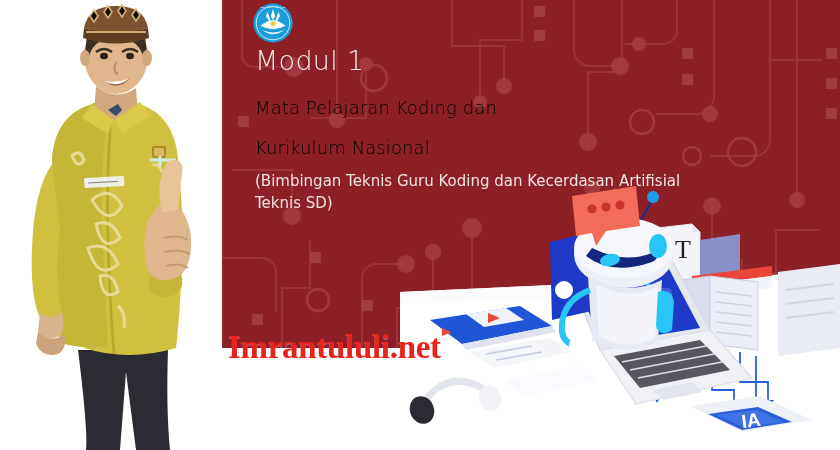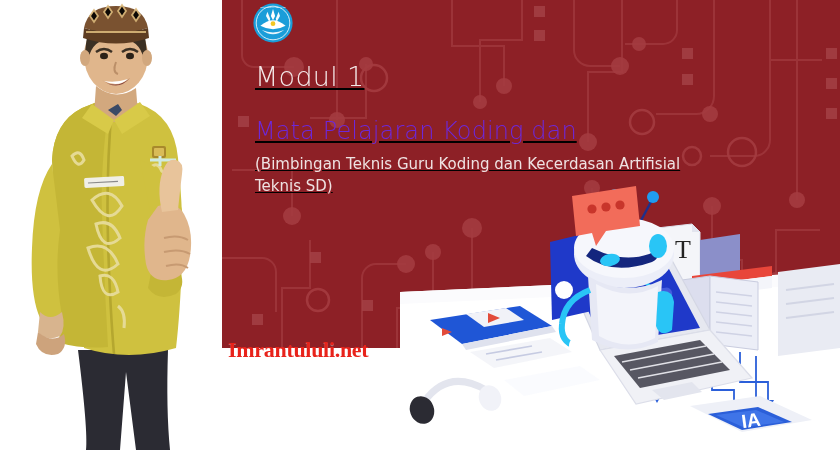--- a/index.html
+++ b/index.html
@@ -9,31 +9,31 @@
   
   .red-panel{position:absolute;left:222px;top:0;width:618px;height:348px;background:#8d2026;overflow:hidden;}
 
   
   .circuit{position:absolute;inset:0;width:100%;height:100%;opacity:.85;}
 
   
   .logo{position:absolute;left:252px;top:2px;width:42px;height:42px;}
 
   
-  .txt-wrap{position:absolute;left:255px;top:60px;width:470px;text-decoration:underline;}
+  .txt-wrap{position:absolute;left:255px;top:44px;width:470px;}
   .modul{font-size:27px;line-height:34px;color:#f4e9e9;font-weight:300;letter-spacing:.3px;
          font-family:"DejaVu Sans",sans-serif;}
-  .main-title{font-size:24px;line-height:40px;color:#6d28d9;font-weight:300;letter-spacing:.1px;
-         font-family:"DejaVu Sans",sans-serif;margin-top:17px;}
+  .main-title{font-size:18px;line-height:40px;color:#000000;font-weight:300;letter-spacing:.1px;
+         font-family:"DejaVu Sans",sans-serif;margin-top:10px;}
   .subtitle{font-size:15px;line-height:22px;color:#efe2e2;font-weight:400;
          font-family:"DejaVu Sans",sans-serif;margin-top:2px;}
 
   
-  .watermark{position:absolute;left:228px;top:337px;font-family:"Liberation Serif",serif;
-             font-weight:700;font-size:22px;color:#e8231b;letter-spacing:-.3px;z-index:40;
+  .watermark{position:absolute;left:228px;top:329px;font-family:"Liberation Serif",serif;
+             font-weight:700;font-size:33px;color:#e8231b;letter-spacing:-.3px;z-index:40;
              text-shadow:0 1px 0 rgba(255,255,255,.35);}
 
   
   .person{position:absolute;left:0;top:0;width:240px;height:450px;}
 
   
   .illus{position:absolute;left:400px;top:180px;width:440px;height:270px;}
 </style>
 </head>
 <body>
@@ -124,20 +124,21 @@
       <circle cx="30" cy="31" r="3.4" fill="#f3c623"></circle>
       <path d="M14 40 q16 7 32 0 q-16 12 -32 0 z" fill="#ffffff" opacity=".9"></path>
       <text x="30" y="9" font-size="3.4" fill="#ffffff" text-anchor="middle" font-family="'Liberation Sans',sans-serif">TUT WURI HANDAYANI</text>
     </svg>
   </div>
 
   <div class="txt-wrap">
     <div class="modul">Modul 1</div>
     <div class="main-title">
       <div>Mata Pelajaran Koding dan</div>
+      <div>Kurikulum Nasional</div>
     </div>
     <div class="subtitle">
       <div>(Bimbingan Teknis Guru Koding dan Kecerdasan Artifisial</div>
       <div>Teknis SD)</div>
     </div>
   </div>
 
   <div class="illus">
     <svg viewBox="0 0 440 270" width="440" height="270">
 

